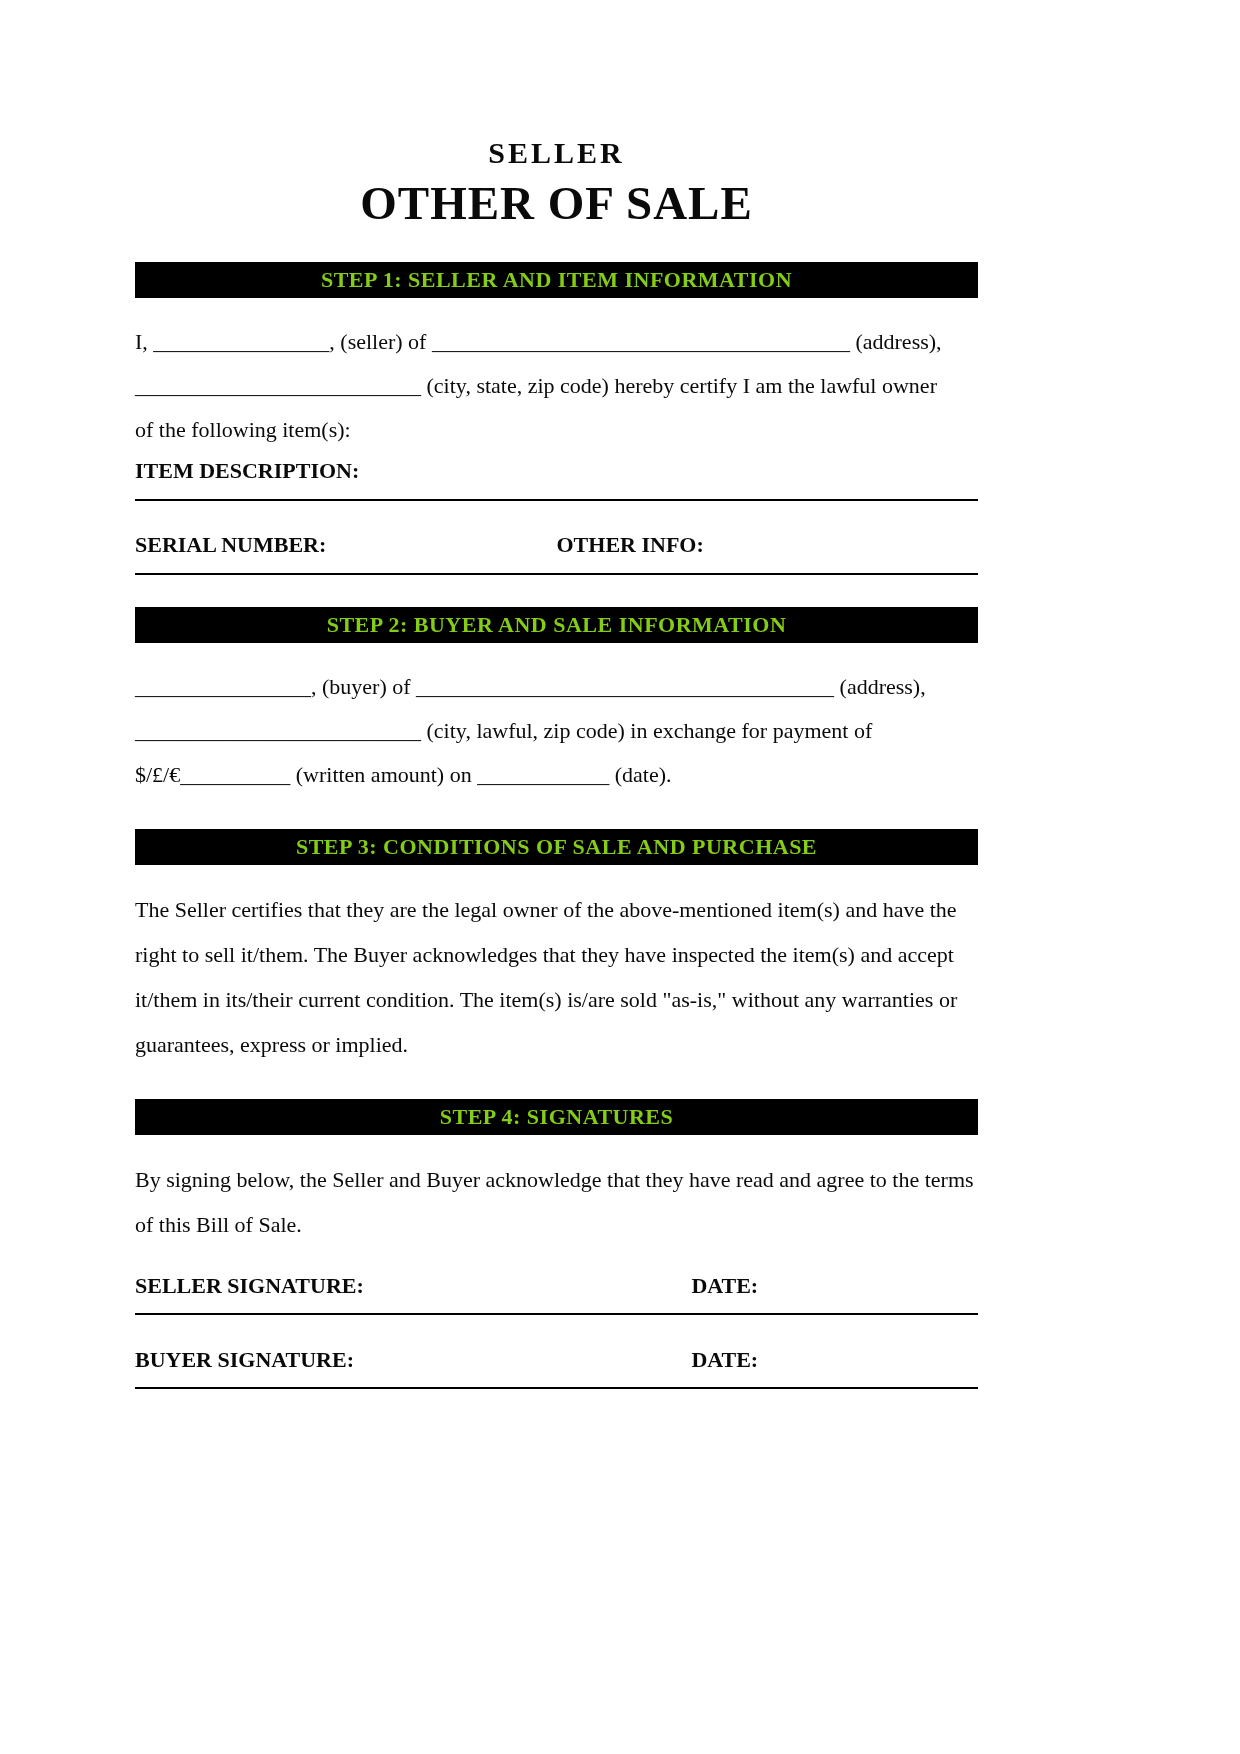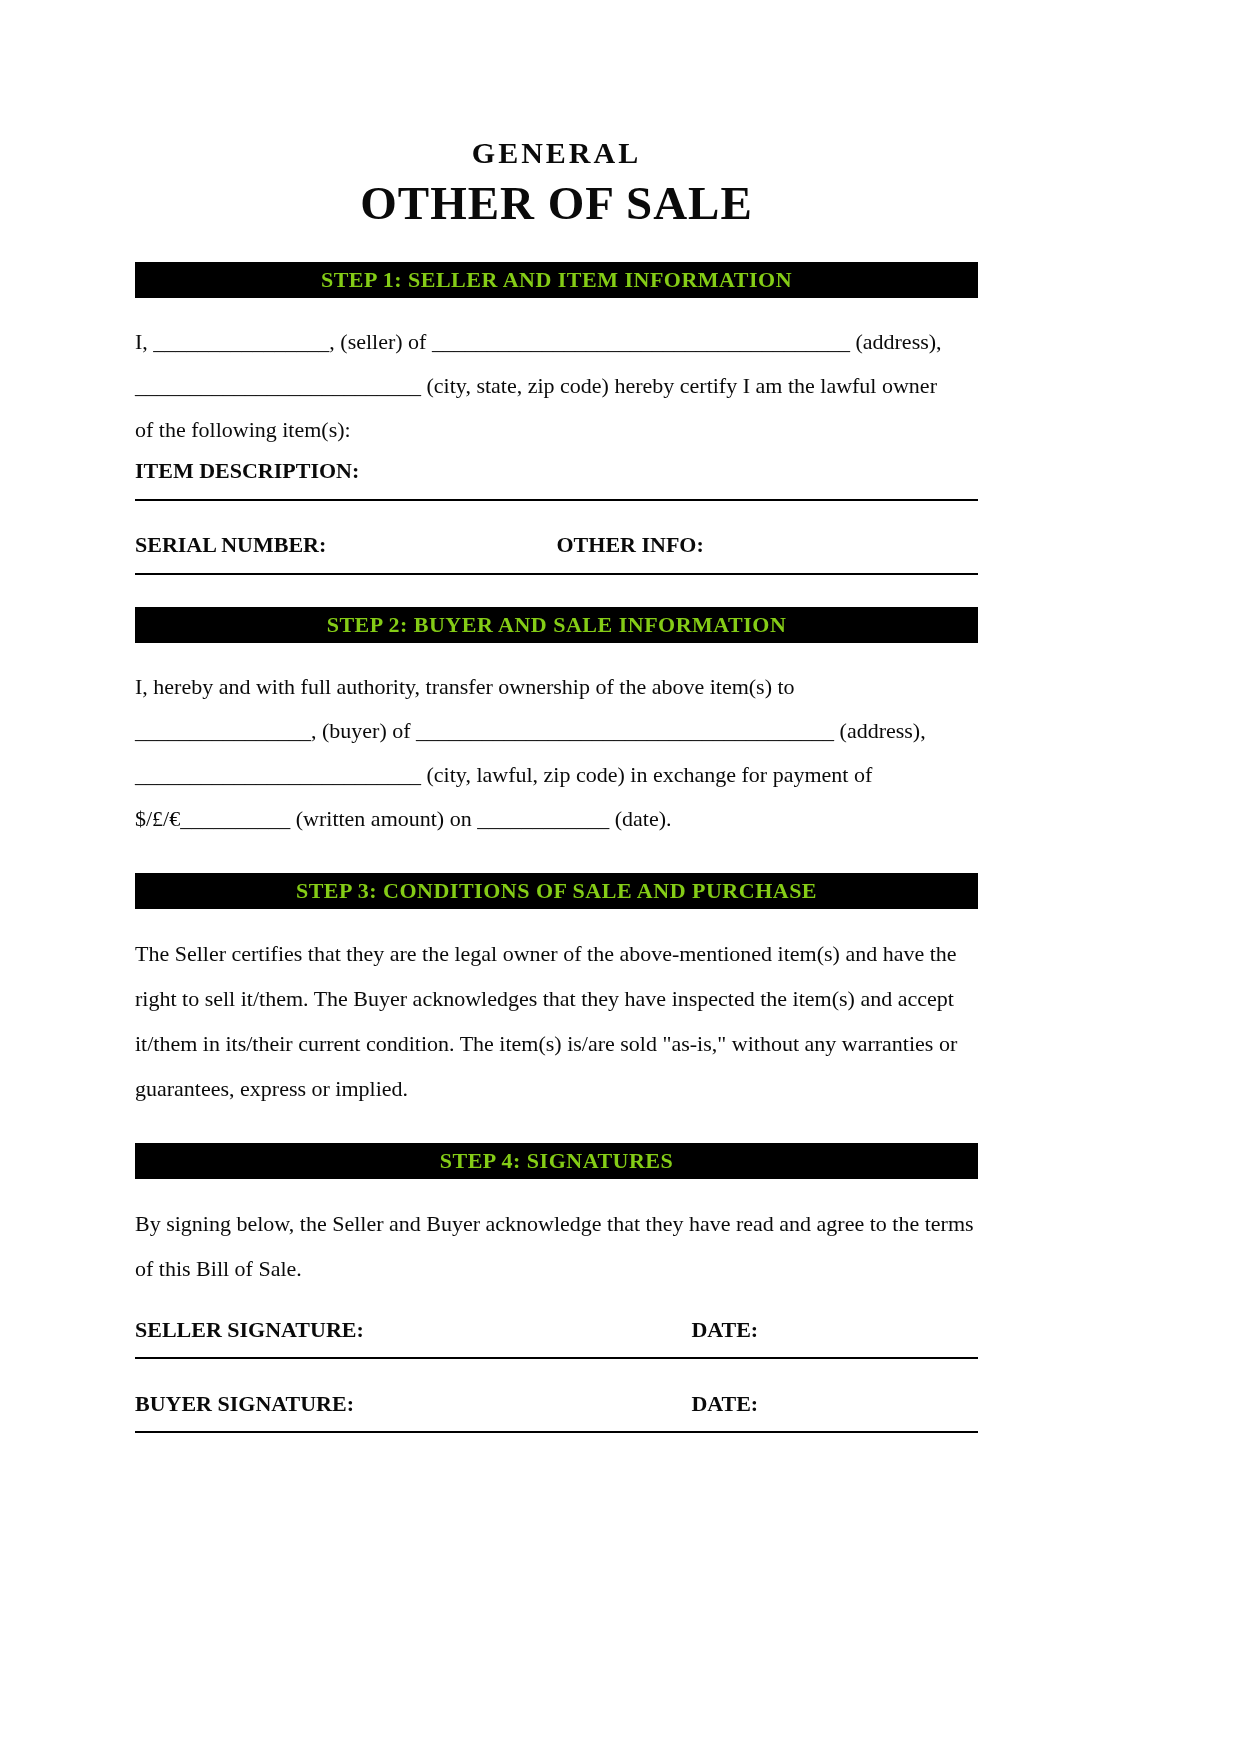--- a/index.html
+++ b/index.html
@@ -80,21 +80,21 @@
     line-height: 45px;
     text-align: left;
   }
 </style>
 </head>
 <body>
 
 <div class="page">
   <div class="content">
 
-    <div class="title-top">GENERAL</div>
+    <div class="title-top">SELLER</div>
     <div class="title-main">OTHER OF SALE</div>
 
     <div class="step-bar">STEP 1: SELLER AND ITEM INFORMATION</div>
 
     <div class="para">
       <div class="fill-line">I, ________________, (seller) of ______________________________________ (address),</div>
       <div class="fill-line">__________________________ (city, state, zip code) hereby certify I am the lawful owner</div>
       <div class="fill-line">of the following item(s):</div>
     </div>
 
@@ -104,21 +104,20 @@
 
 
     <div class="field-row cols2">
       <span class="field-label">SERIAL NUMBER:</span>
       <span class="field-label">OTHER INFO:</span>
     </div>
 
     <div class="step-bar">STEP 2: BUYER AND SALE INFORMATION</div>
 
     <div class="para">
-      <div class="fill-line">I, hereby and with full authority, transfer ownership of the above item(s) to</div>
       <div class="fill-line">________________, (buyer) of ______________________________________ (address),</div>
       <div class="fill-line">__________________________ (city, lawful, zip code) in exchange for payment of</div>
       <div class="fill-line">$/£/€__________ (written amount) on ____________ (date).</div>
     </div>
 
     <div class="step-bar">STEP 3: CONDITIONS OF SALE AND PURCHASE</div>
 
     <div class="body-para">The Seller certifies that they are the legal owner of the above-mentioned item(s) and have the right to sell it/them. The Buyer acknowledges that they have inspected the item(s) and accept it/them in its/their current condition. The item(s) is/are sold "as-is," without any warranties or guarantees, express or implied.</div>
 
     <div class="step-bar">STEP 4: SIGNATURES</div>

